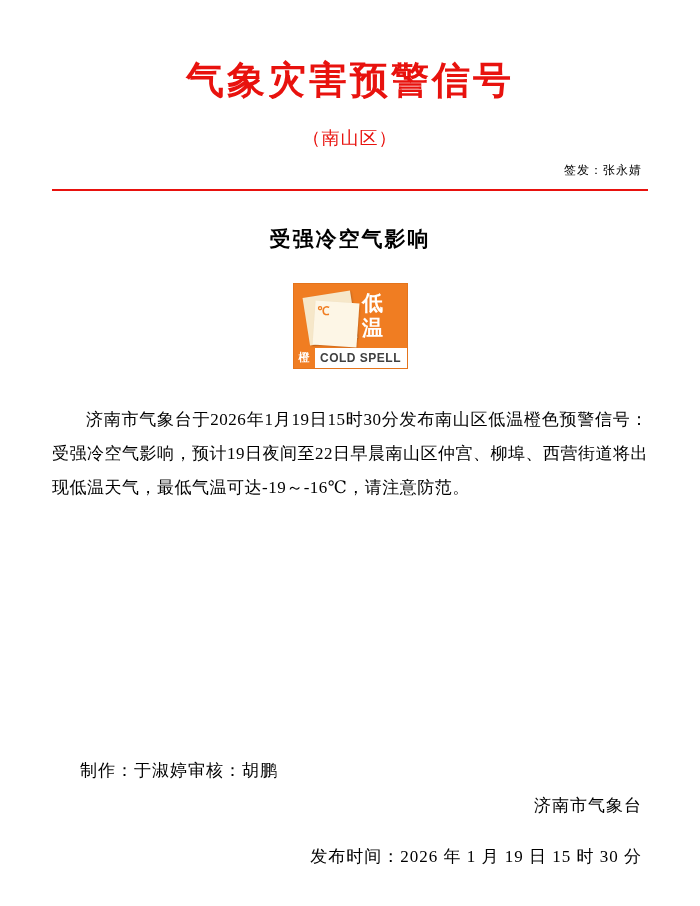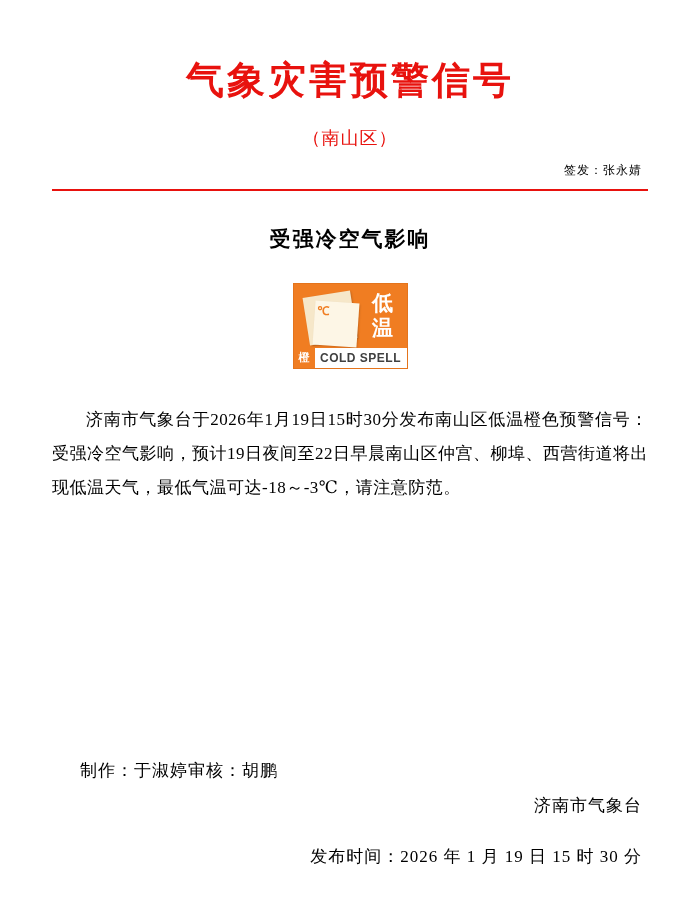--- a/index.html
+++ b/index.html
@@ -98,21 +98,21 @@
     left: 24px;
     top: 18px;
     font-size: 12px;
     color: #f07d22;
     font-weight: bold;
     z-index: 3;
     font-family: "Liberation Sans", sans-serif;
   }
   .warn-icon .cn-low {
     position: absolute;
-    right: 9px;
+    right: 19px;
     top: 7px;
     width: 30px;
     text-align: center;
     color: #ffffff;
     font-size: 21px;
     font-weight: bold;
     line-height: 25px;
     letter-spacing: 0;
     font-family: "Liberation Serif", "DejaVu Serif", serif;
     z-index: 3;
@@ -207,21 +207,21 @@
       <div class="doc-shape2"></div>
       <div class="deg">℃</div>
       <div class="cn-low">低温</div>
       <div class="bottom-bar">
         <div class="sq">橙</div>
         <div class="en">COLD SPELL</div>
       </div>
     </div>
   </div>
 
-  <div class="body-text">济南市气象台于2026年1月19日15时30分发布南山区低温橙色预警信号：受强冷空气影响，预计19日夜间至22日早晨南山区仲宫、柳埠、西营街道将出现低温天气，最低气温可达-18～-3℃，请注意防范。</div>
+  <div class="body-text">济南市气象台于2026年1月19日15时30分发布南山区低温橙色预警信号：受强冷空气影响，预计19日夜间至22日早晨南山区仲宫、柳埠、西营街道将出现低温天气，最低气温可达-19～-16℃，请注意防范。</div>
 
   <div class="footer">
     <div class="footer-row1">
       <div class="maker">制作：于淑婷</div>
       <div class="checker">审核：胡鹏</div>
     </div>
     <div class="footer-right">
       <div>济南市气象台</div>
       <div class="line2">发布时间：2026 年 1 月 19 日 15 时 30 分</div>
     </div>

